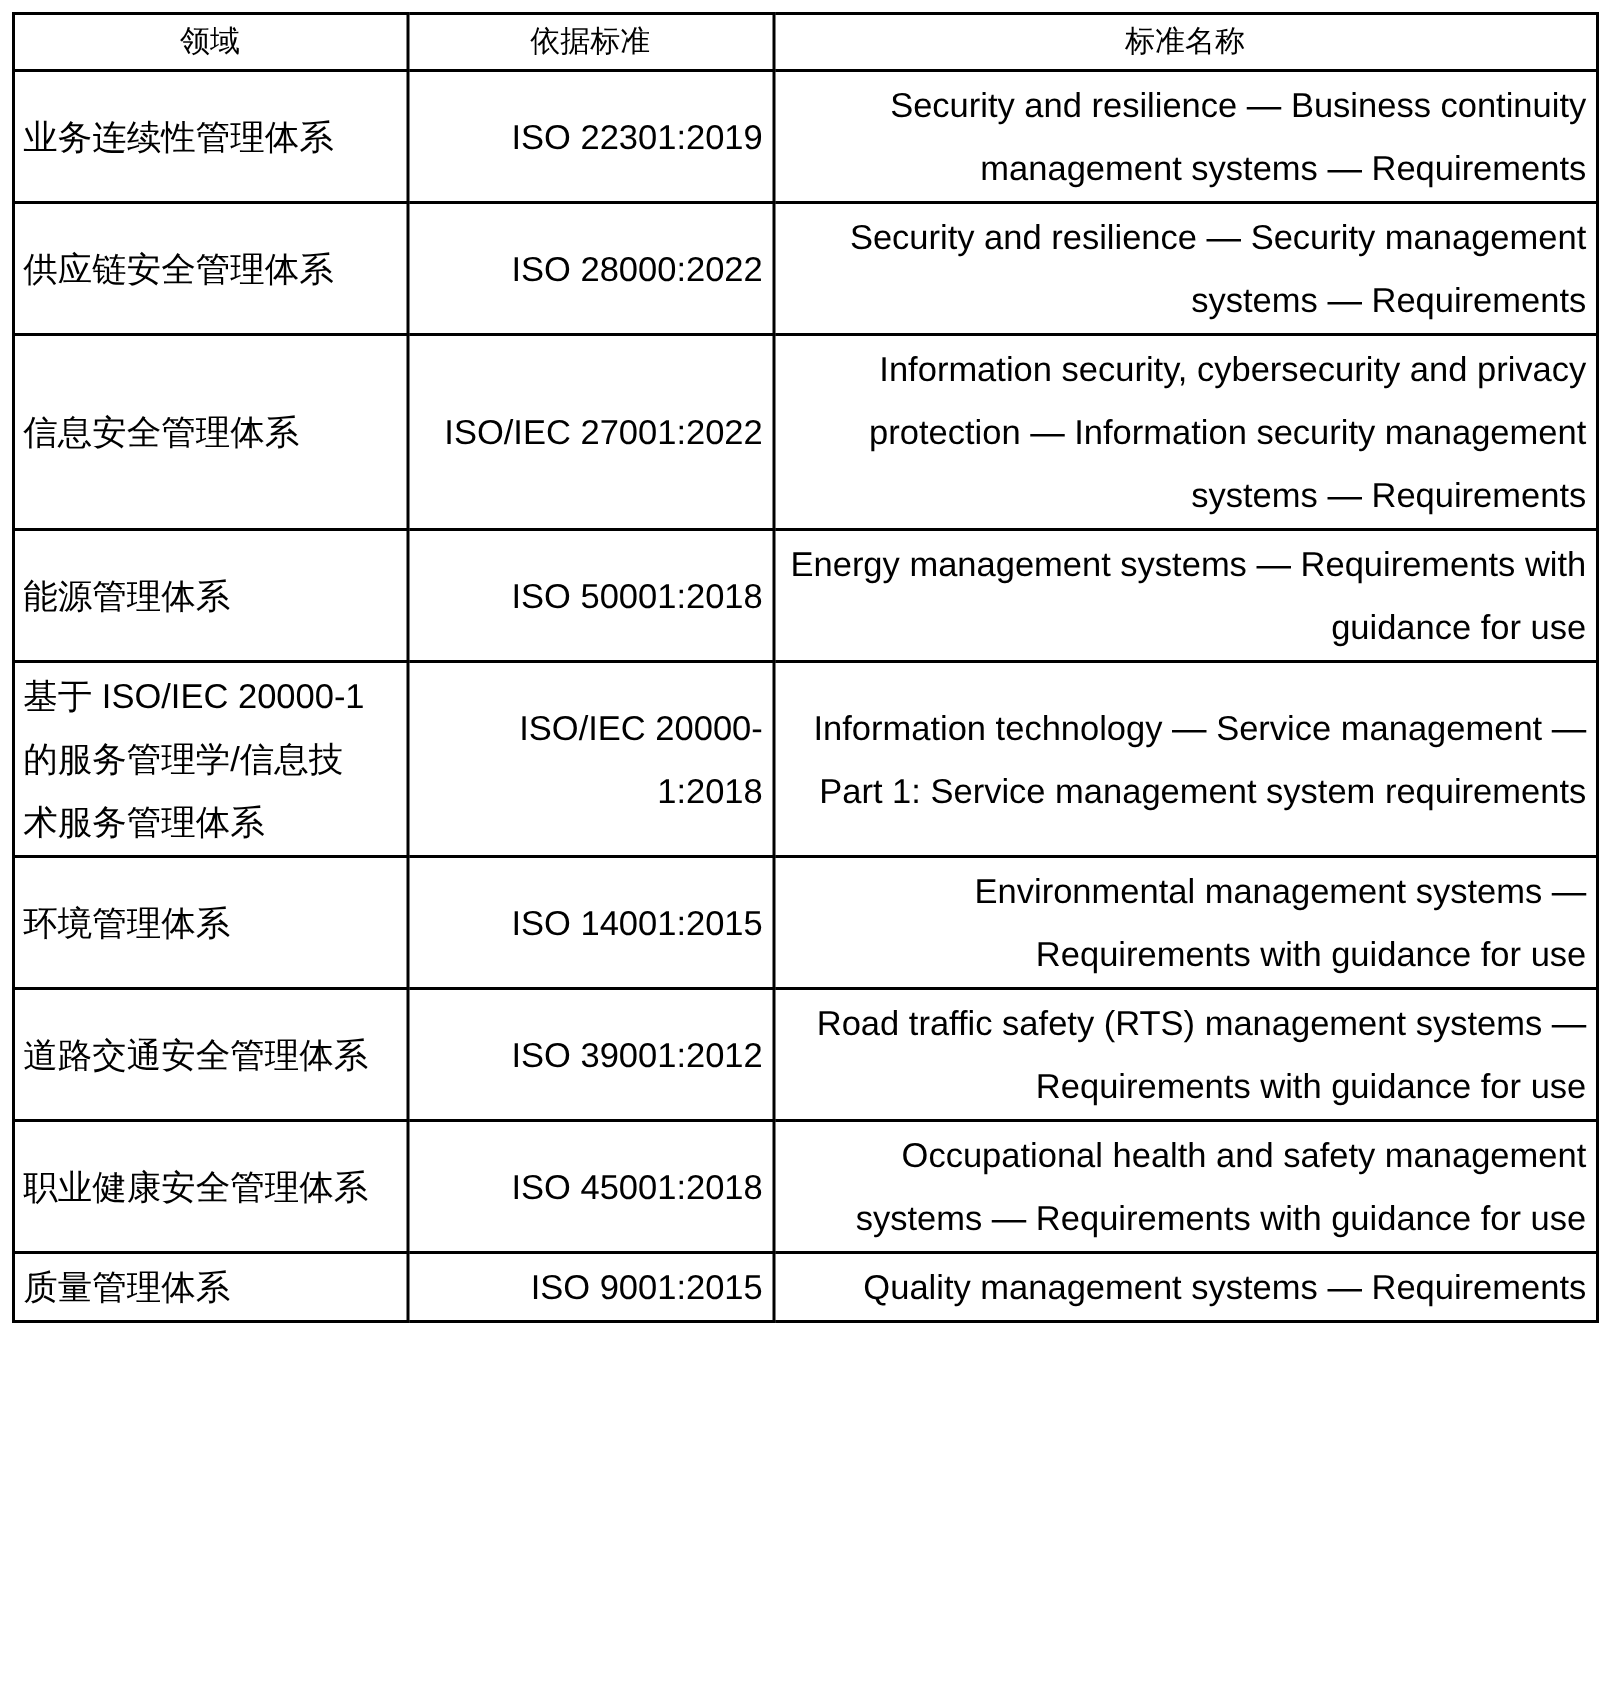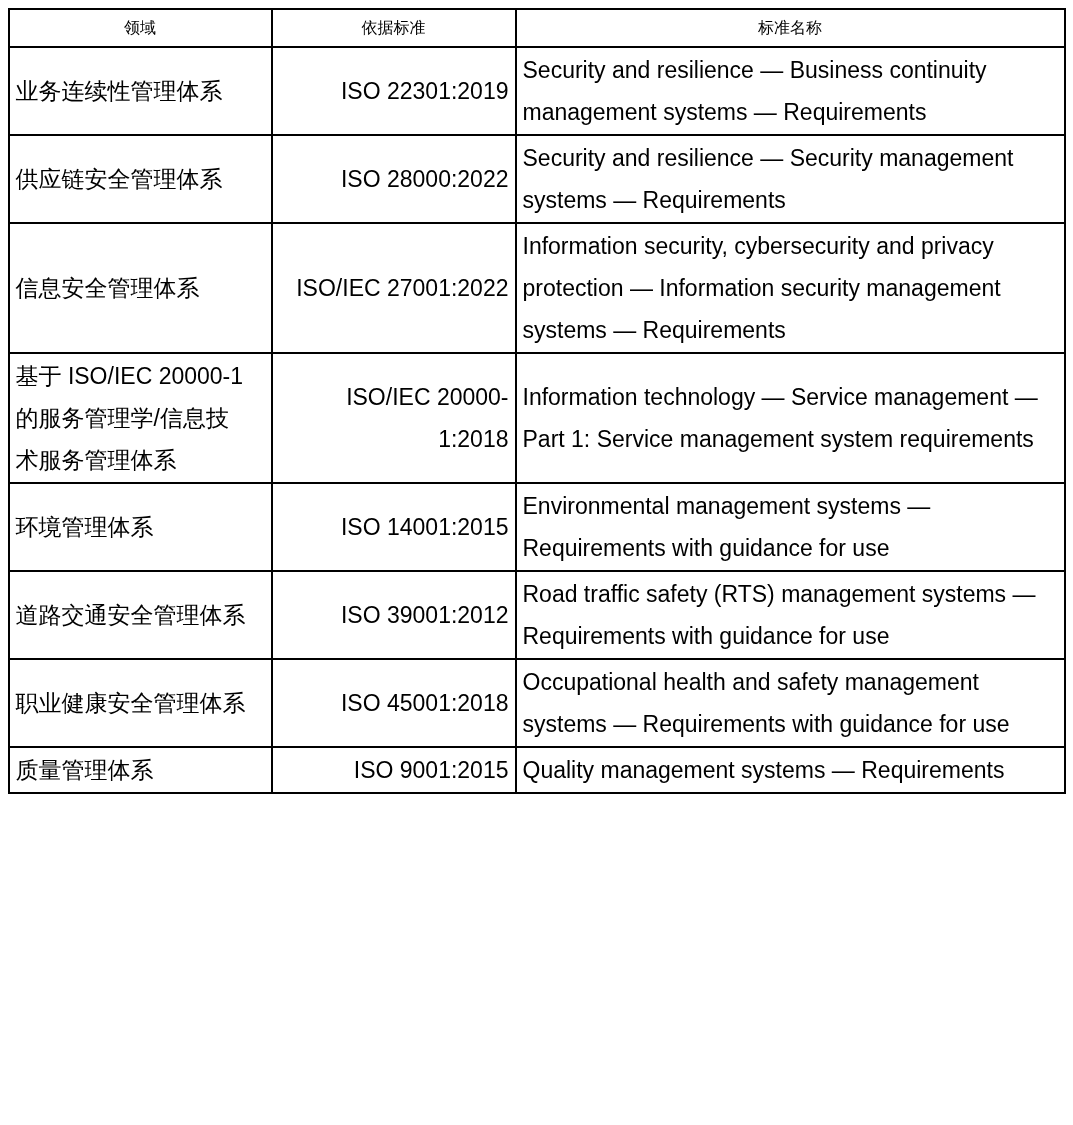--- a/index.html
+++ b/index.html
@@ -26,21 +26,21 @@
 
   table.doc-table th,
   table.doc-table td {
     border: 2px solid #000000;
     vertical-align: middle;
     background: #ffffff;
   }
 
   table.doc-table th {
     font-weight: normal;
-    font-size: 16px;
+    font-size: 20px;
     height: 36px;
     line-height: 36px;
     text-align: center;
     padding: 0 4px;
     white-space: pre-line;
   }
 
   table.doc-table td {
     font-size: 23px;
     line-height: 42px;
@@ -48,21 +48,21 @@
     white-space: pre-line;
   }
 
   td.c-field {
     font-size: 24px;
   }
   td.c-standard {
     text-align: right;
   }
   td.c-name {
-    text-align: left;
+    text-align: right;
     padding: 1px 10px 1px 11px;
   }
 
   .spell-error {
     text-decoration-line: underline;
     text-decoration-style: wavy;
     text-decoration-color: #ff0000;
     text-decoration-thickness: 1px;
     text-underline-offset: 4px;
   }
@@ -97,20 +97,26 @@
 systems — Requirements</td>
   </tr>
       <tr>
     <td class="c-field">信息安全管理体系</td>
     <td class="c-standard">ISO/IEC 27001:2022</td>
     <td class="c-name">Information security, cybersecurity and privacy
 protection — Information security management
 systems — Requirements</td>
   </tr>
       <tr>
+    <td class="c-field">能源管理体系</td>
+    <td class="c-standard">ISO 50001:2018</td>
+    <td class="c-name">Energy management systems — Requirements with
+guidance for use</td>
+  </tr>
+      <tr>
     <td class="c-field">基于 ISO/IEC 20000-1
 的服务管理学/信息技
 术服务管理体系</td>
     <td class="c-standard">ISO/IEC 20000-
 1:2018</td>
     <td class="c-name">Information technology — Service management —
 Part 1: Service management system requirements</td>
   </tr>
       <tr>
     <td class="c-field">环境管理体系</td>

